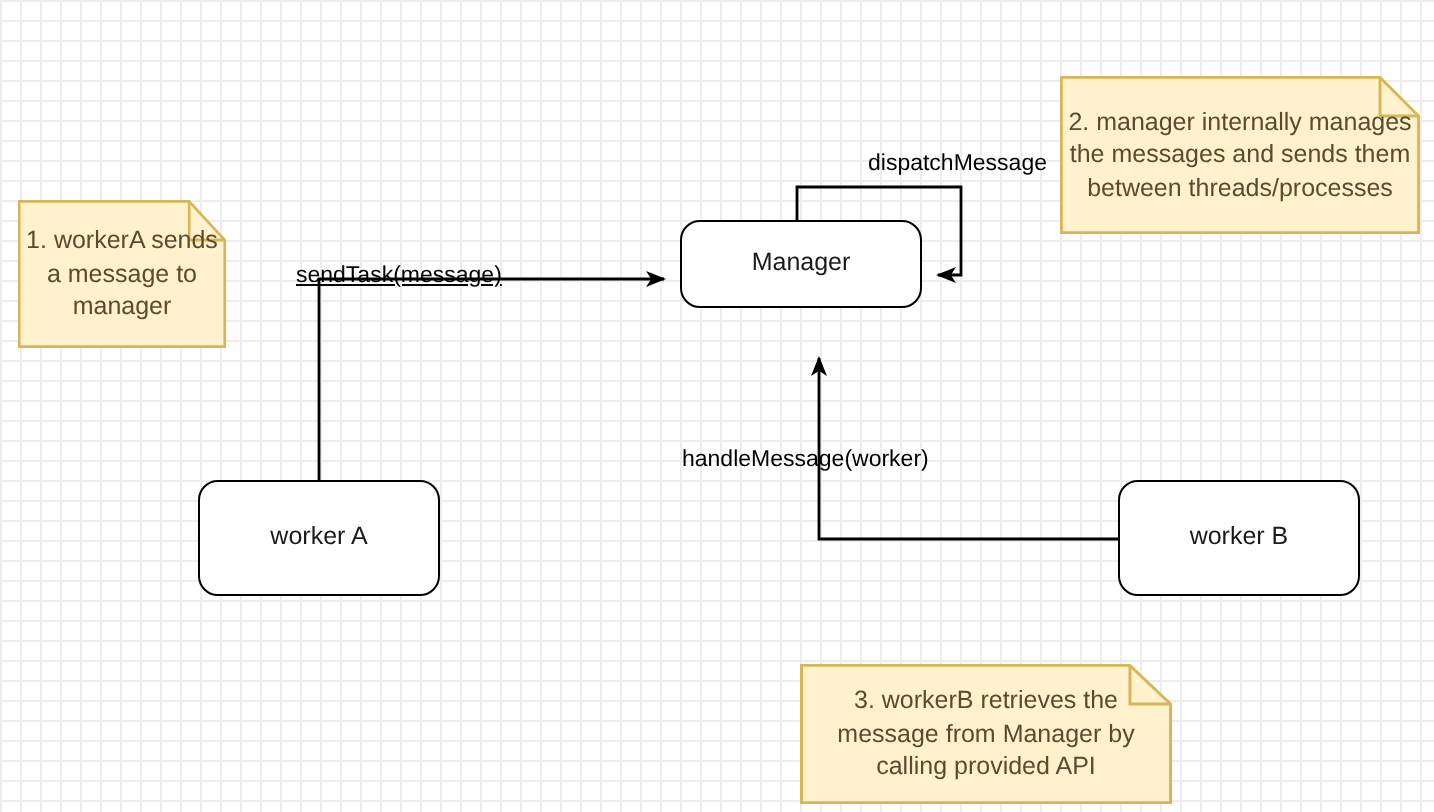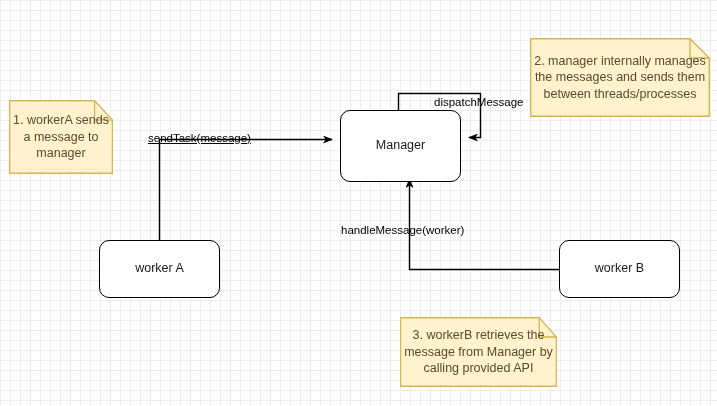--- a/index.html
+++ b/index.html
@@ -117,55 +117,55 @@
 
     <g>
       <path d="M398.5,110 L398.5,93.5 L480.5,93.5 L480.5,137.5 L469,137.5" fill="none" stroke="#000000" stroke-width="1.4" marker-end="url(#arrowhead)"></path>
     </g>
 
     <g>
       <path d="M559,269.5 L409.5,269.5 L409.5,179" fill="none" stroke="#000000" stroke-width="1.4" marker-end="url(#arrowhead)"></path>
     </g>
   </svg>
 
-  <div class="node" style="left:340px; top:110px; width:121px; height:72px;">
+  <div class="node" style="left:340px; top:110px; width:121px; height:44px;">
     <span class="node-label">Manager</span>
   </div>
 
   <div class="node" style="left:99px; top:240px; width:121px; height:58px;">
     <span class="node-label">worker A</span>
   </div>
 
   <div class="node" style="left:559px; top:240px; width:121px; height:58px;">
     <span class="node-label">worker B</span>
   </div>
 
   <div class="edge-label" style="left:148px; top:132px;text-decoration:underline;">sendTask(message)</div>
 
-  <div class="edge-label" style="left:434px; top:96px;">dispatchMessage</div>
+  <div class="edge-label" style="left:434px; top:76px;">dispatchMessage</div>
 
   <div class="edge-label" style="left:341px; top:224px;">handleMessage(worker)</div>
 
   <div class="note" style="left:9px; top:100px; width:104px; height:74px;">
     <svg class="note-svg" viewBox="0 0 113 74" preserveAspectRatio="none" xmlns="http://www.w3.org/2000/svg">
       <path d="M0.7,0.7 L93,0.7 L112.3,20 L112.3,73.3 L0.7,73.3 Z" fill="#fff2cc" stroke="#d6b656" stroke-width="1.4"></path>
       <path d="M93,0.7 L93,20 L112.3,20" fill="none" stroke="#d6b656" stroke-width="1.4"></path>
     </svg>
     <span class="note-text">1. workerA sends a message to manager</span>
   </div>
 
   <div class="note" style="left:530px; top:38px; width:180px; height:79px;">
     <svg class="note-svg" viewBox="0 0 180 79" preserveAspectRatio="none" xmlns="http://www.w3.org/2000/svg">
       <path d="M0.7,0.7 L160,0.7 L179.3,20 L179.3,78.3 L0.7,78.3 Z" fill="#fff2cc" stroke="#d6b656" stroke-width="1.4"></path>
       <path d="M160,0.7 L160,20 L179.3,20" fill="none" stroke="#d6b656" stroke-width="1.4"></path>
     </svg>
     <span class="note-text">2. manager internally manages the messages and sends them between threads/processes</span>
   </div>
 
-  <div class="note" style="left:400px; top:317px; width:157px; height:70px;">
+  <div class="note" style="left:400px; top:332px; width:186px; height:70px;">
     <svg class="note-svg" viewBox="0 0 177 70" preserveAspectRatio="none" xmlns="http://www.w3.org/2000/svg">
       <path d="M0.7,0.7 L157,0.7 L176.3,20 L176.3,69.3 L0.7,69.3 Z" fill="#fff2cc" stroke="#d6b656" stroke-width="1.4"></path>
       <path d="M157,0.7 L157,20 L176.3,20" fill="none" stroke="#d6b656" stroke-width="1.4"></path>
     </svg>
     <span class="note-text">3. workerB retrieves the message from Manager by calling provided API</span>
   </div>
 
 </div>
 
 </body></html>

